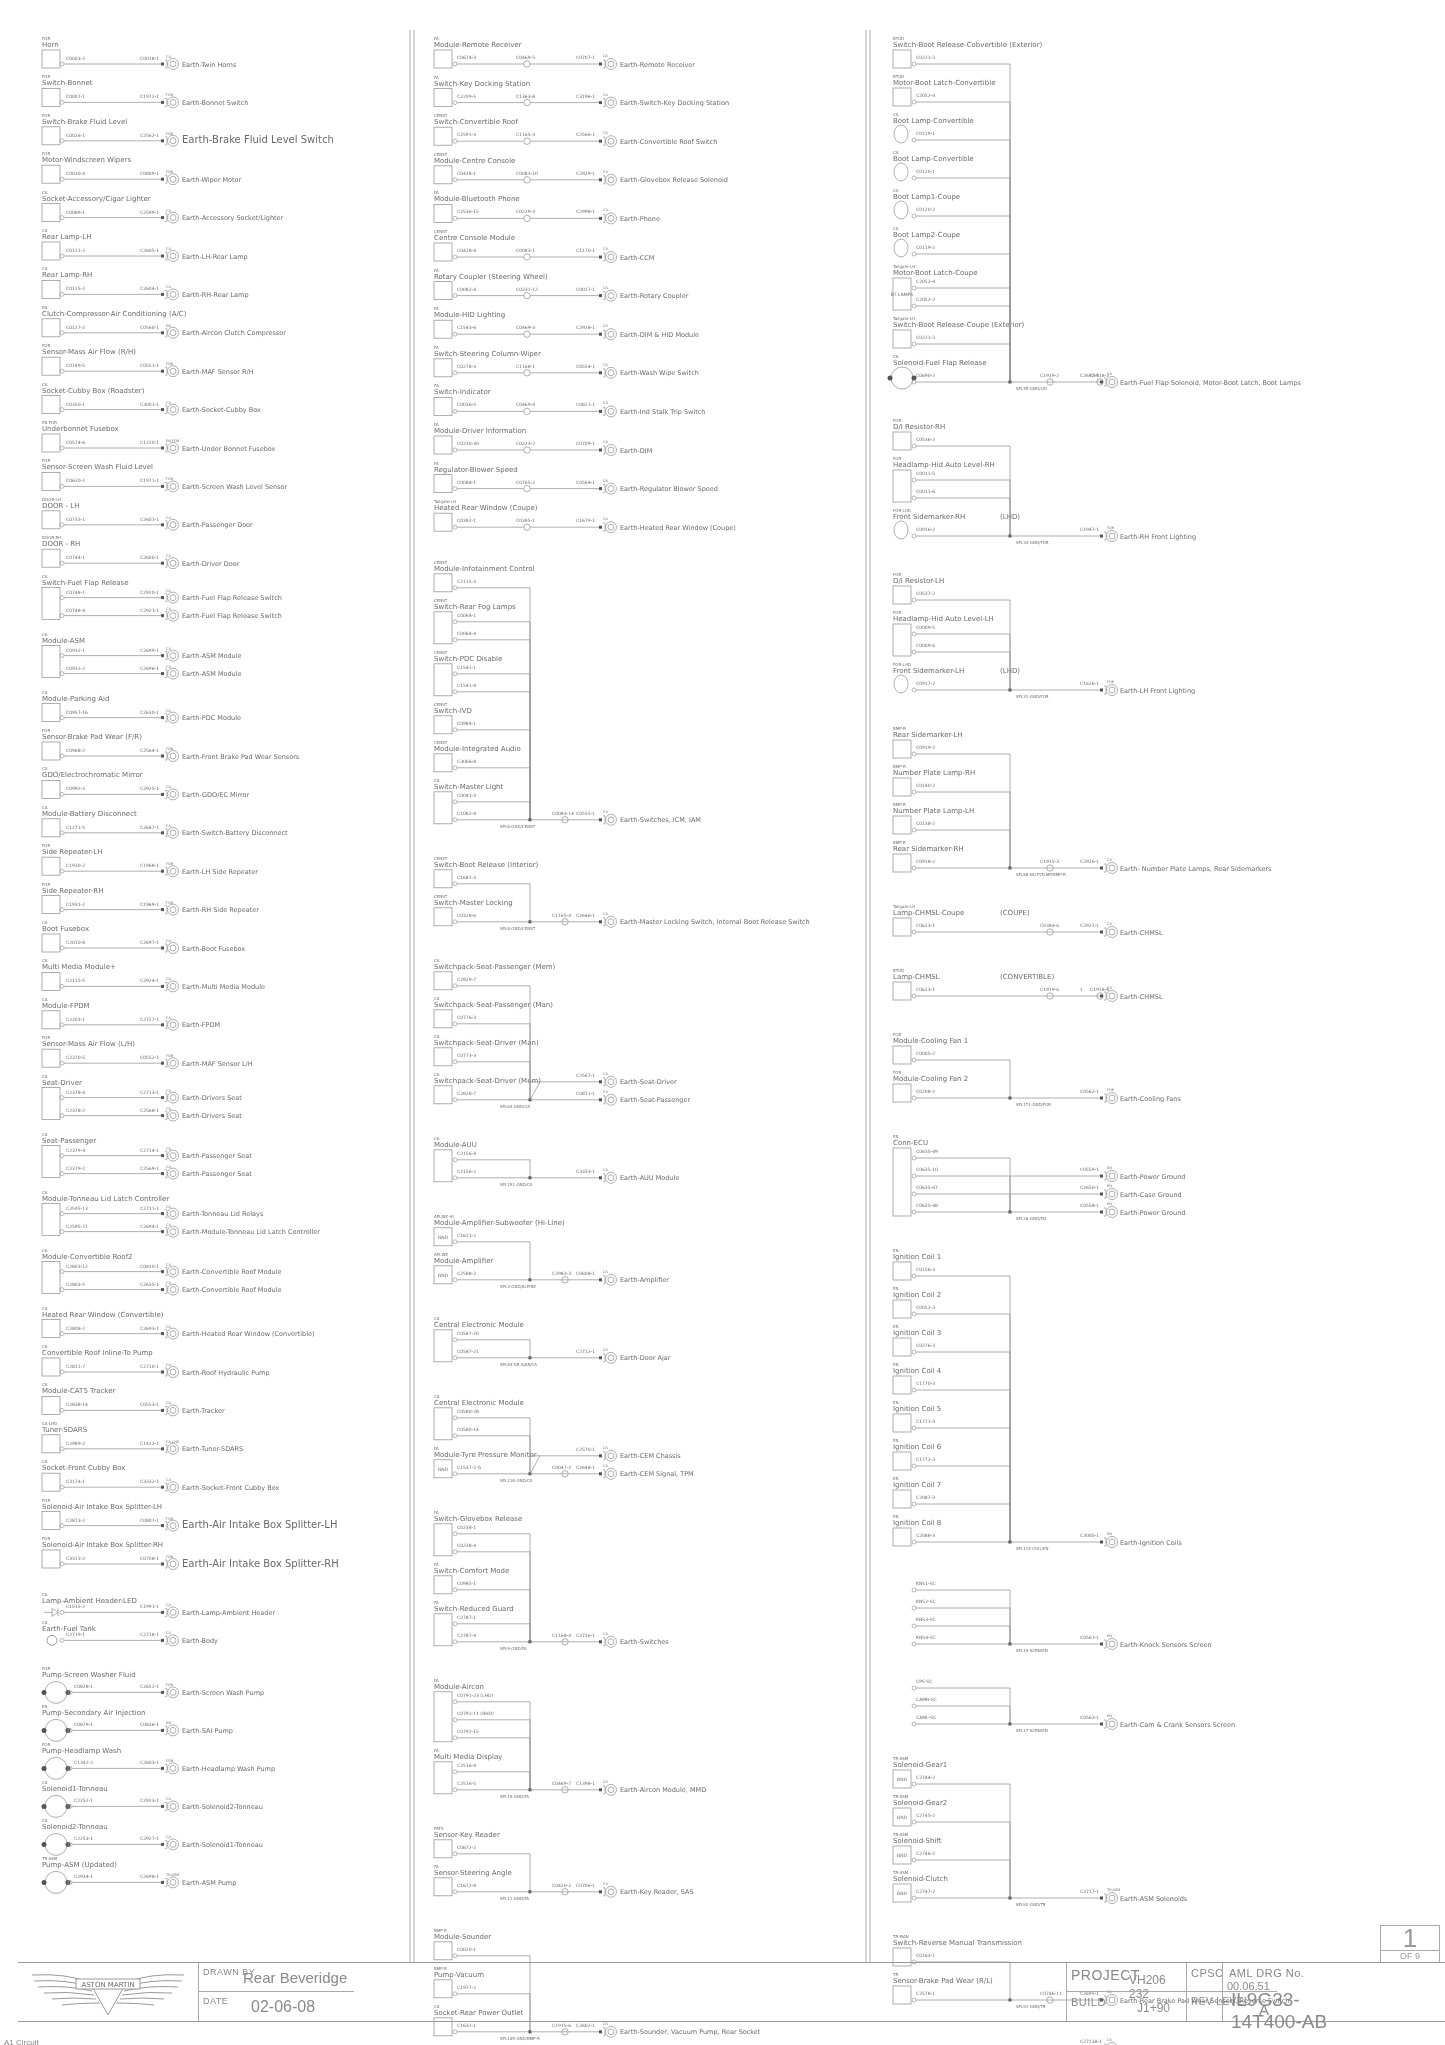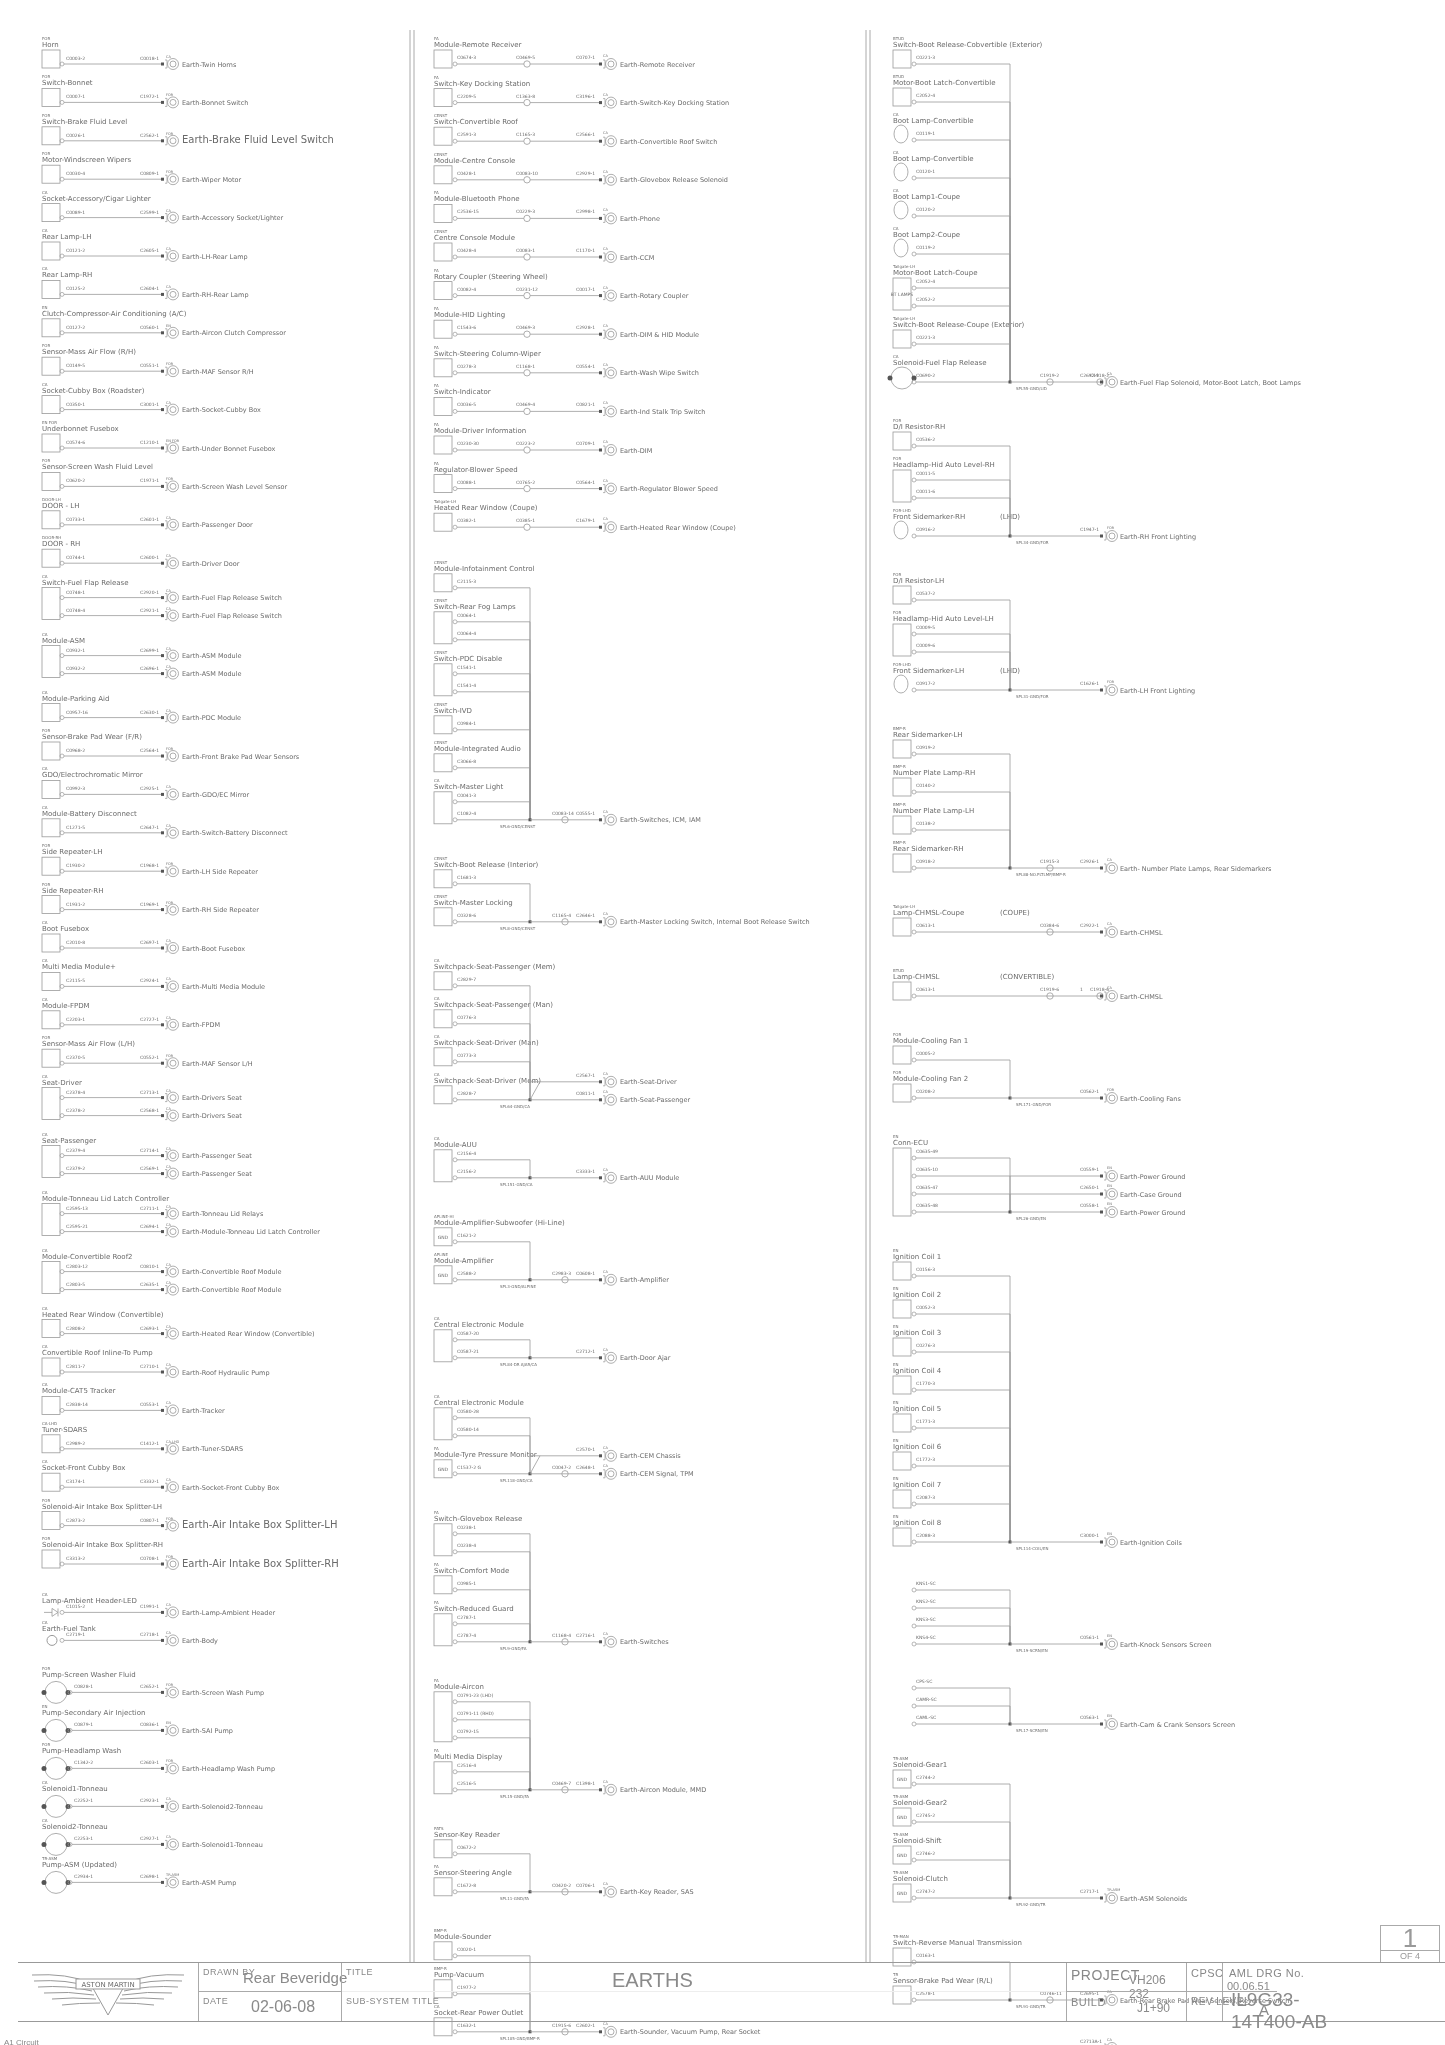--- a/index.html
+++ b/index.html
@@ -2395,46 +2395,39 @@
           <circle cx="1112" cy="2096" r="5.5" fill="none" stroke="#9a9a9a" stroke-width="0.8"></circle>
           <circle cx="1112" cy="2096" r="3" fill="none" stroke="#9a9a9a" stroke-width="0.8"></circle>
         </g>
         <text x="1120" y="2098.5" font-size="6.5" text-anchor="start">Earth-3.5mm AUX SOCKET</text>
       </g>
     </g>
 </svg>
 
 <div class="sheetbox">
   <div style="font-size:26px;color:#999;line-height:24px;font-family:'Liberation Sans',sans-serif;font-weight:300;">1</div>
-  <div style="font-size:9px;color:#999;border-top:1px solid #aaa;font-family:'Liberation Sans',sans-serif;">OF 4</div>
+  <div style="font-size:9px;color:#999;border-top:1px solid #aaa;font-family:'Liberation Sans',sans-serif;">OF 9</div>
 </div>
 
 <div class="tb">
   <svg class="logo" viewBox="0 0 160 52">
     <g stroke="#999" fill="none" stroke-width="1">
       <path d="M4 8 Q40 6 62 16 M6 14 Q40 12 62 20 M10 20 Q40 18 64 24 M16 26 Q40 24 66 28 M24 32 Q44 30 68 32 M34 38 Q50 36 72 36"></path>
       <path d="M156 8 Q120 6 98 16 M154 14 Q120 12 98 20 M150 20 Q120 18 96 24 M144 26 Q120 24 94 28 M136 32 Q116 30 92 32 M126 38 Q110 36 88 36"></path>
       <path d="M62 16 L80 48 L98 16"></path>
       <rect x="48" y="12" width="64" height="10" fill="#fff"></rect>
     </g>
     <text x="80" y="20" text-anchor="middle" font-size="7" fill="#888">ASTON MARTIN</text>
   </svg>
   <div class="cell" style="left:180px;top:0;width:155px;height:58px;">
     <span class="lbl" style="left:4px;top:4px;">DRAWN BY</span>
     <span class="val" style="left:44px;top:6px;font-size:15px;">Rear Beveridge</span>
     <div style="position:absolute;left:0;top:28px;width:155px;border-top:1px solid #aaa;"></div>
     <span class="lbl" style="left:4px;top:33px;">DATE</span>
     <span class="val" style="left:52px;top:35px;font-size:16px;">02-06-08</span>
-  </div>
-  <div class="cell" style="left:323px;top:0;width:725px;height:58px;">
-    <span class="lbl" style="left:4px;top:4px;">TITLE</span>
-    <span class="val" style="left:270px;top:6px;font-size:20px;">EARTHS</span>
-    <div style="position:absolute;left:0;top:28px;width:725px;border-top:1px solid #eee;"></div>
-    <span class="lbl" style="left:4px;top:33px;">SUB-SYSTEM TITLE</span>
-    <span class="val" style="left:140px;top:33px;font-size:12px;"></span>
   </div>
   <div class="cell" style="left:1048px;top:0;width:120px;height:58px;">
     <span class="lbl" style="left:4px;top:4px;font-size:14px;">PROJECT</span>
     <span class="val" style="left:62px;top:10px;font-size:12px;">VH206 232</span>
     <div style="position:absolute;left:0;top:28px;width:120px;border-top:1px solid #aaa;"></div>
     <span class="lbl" style="left:4px;top:33px;font-size:11px;">BUILD</span>
     <span class="val" style="left:70px;top:38px;font-size:12px;">J1+90</span>
   </div>
   <div class="cell" style="left:1168px;top:0;width:90px;height:58px;">
     <span class="lbl" style="left:4px;top:4px;font-size:11px;">CPSC</span>

